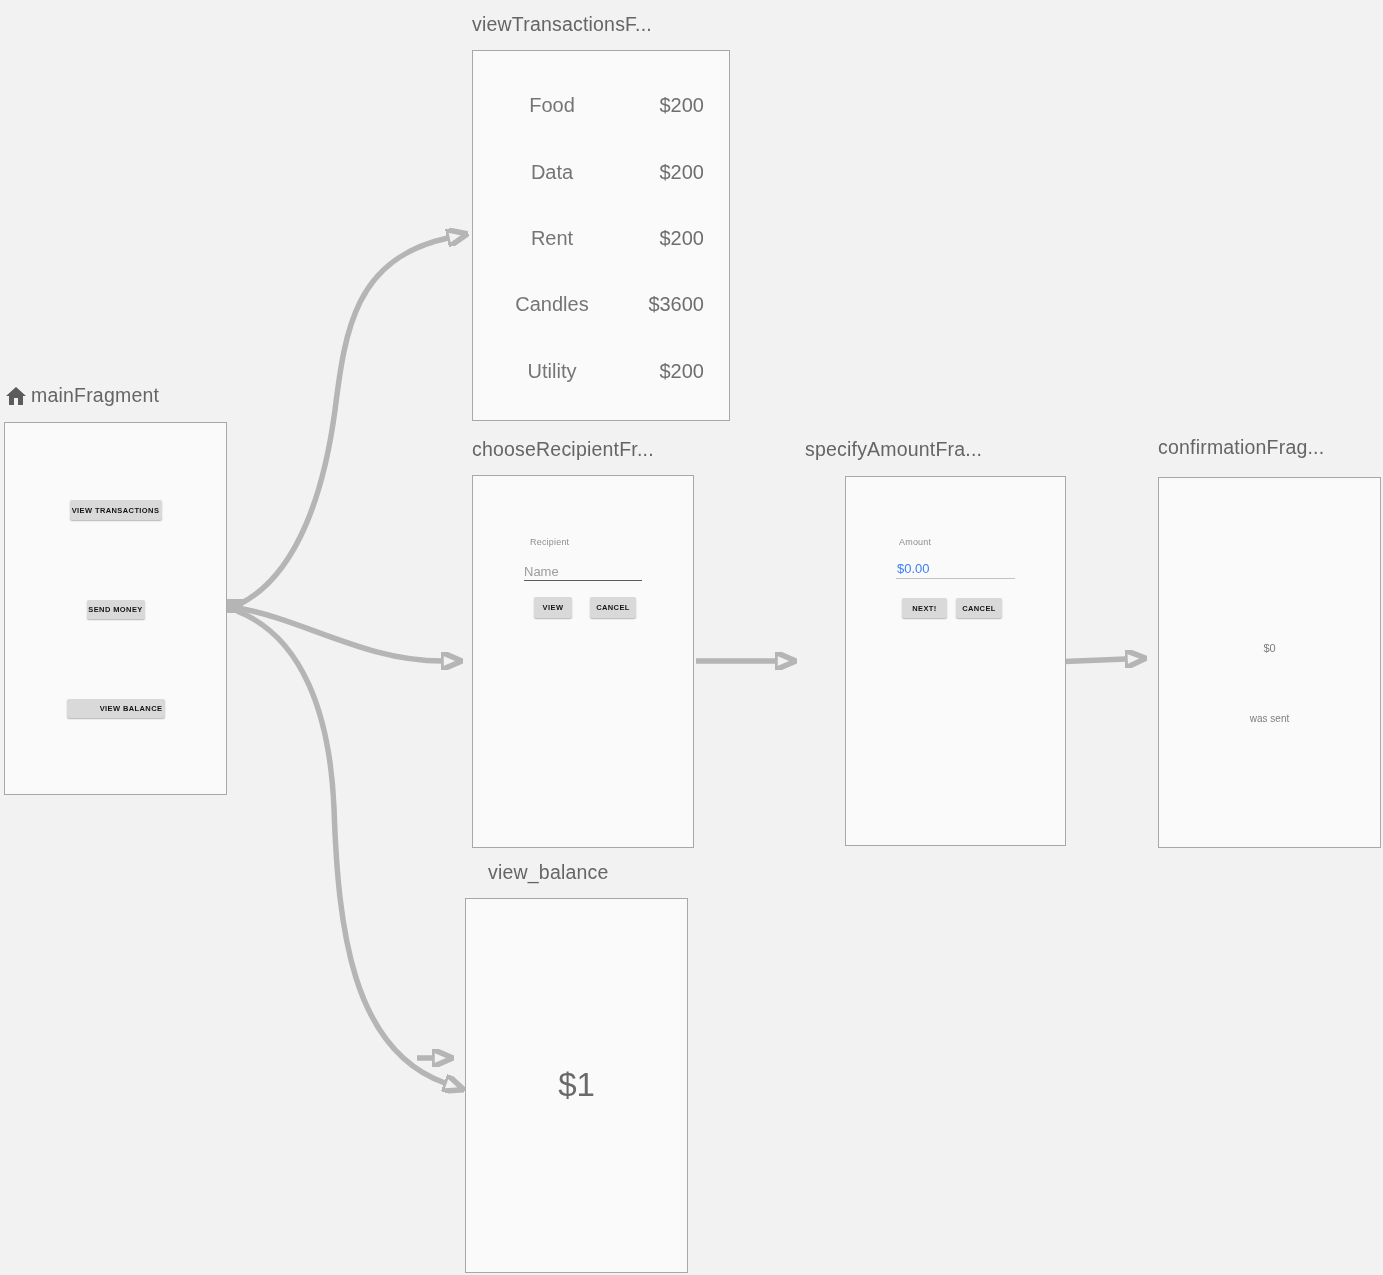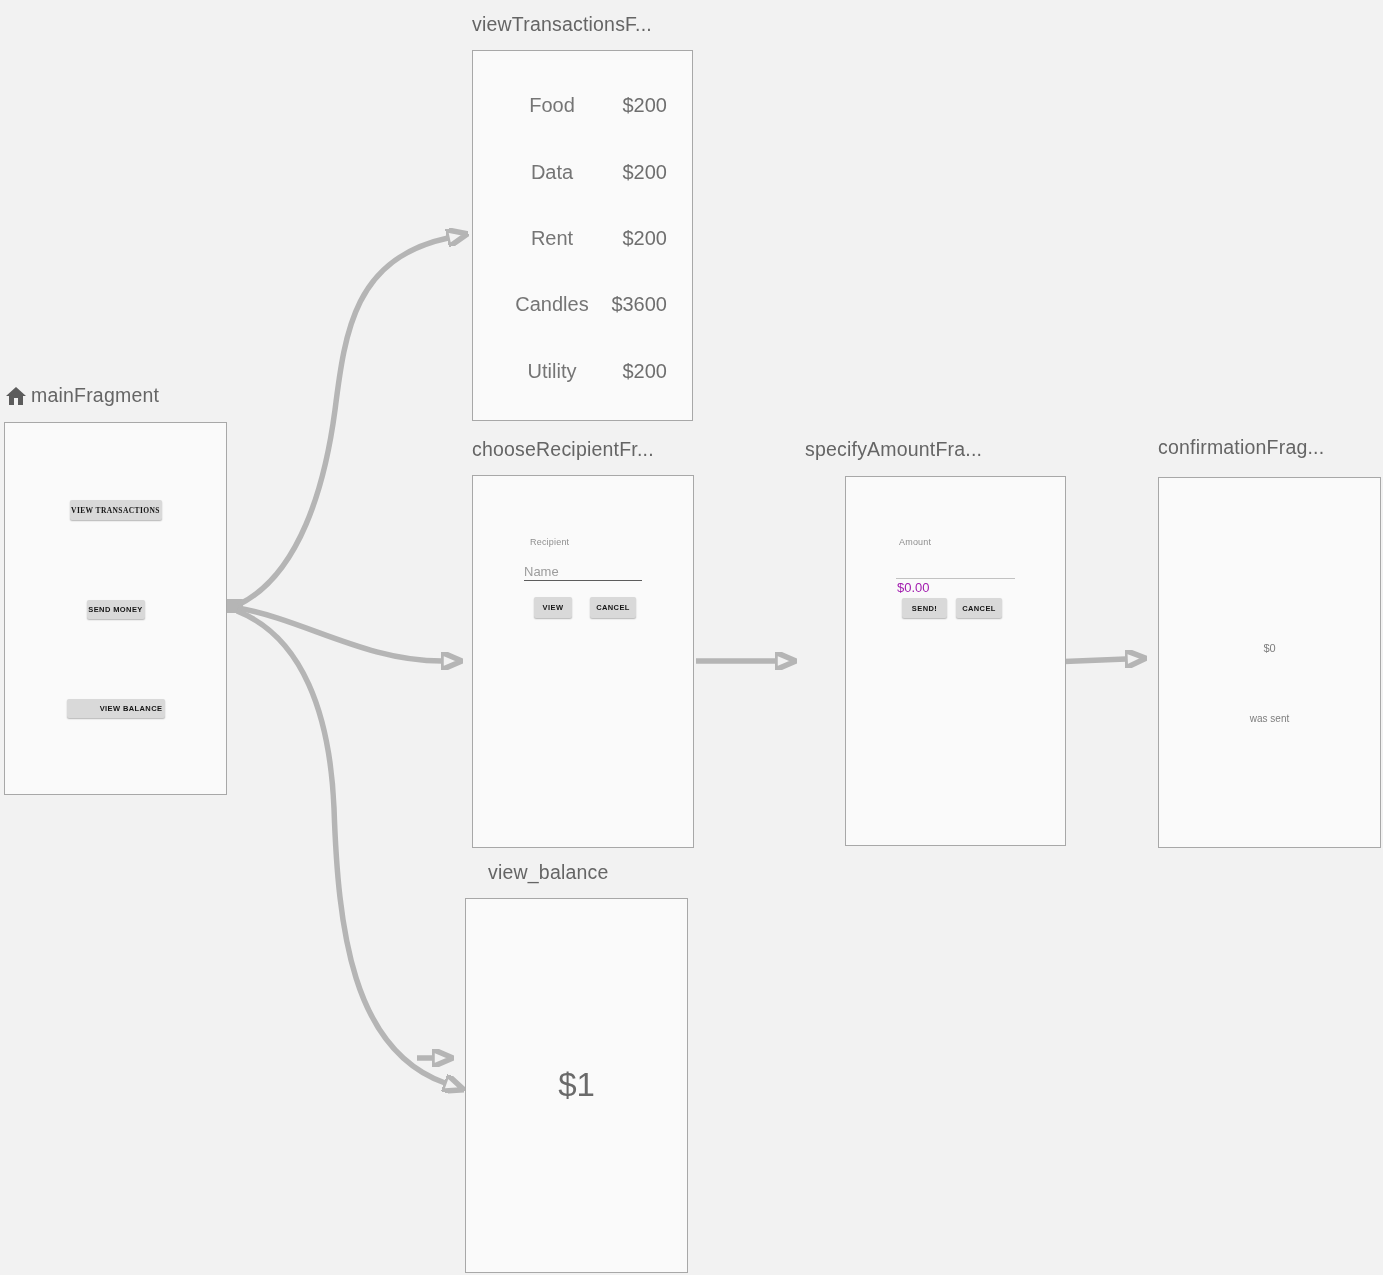--- a/index.html
+++ b/index.html
@@ -82,29 +82,29 @@
     <path d="M 1027 663 L 1126 659" marker-end="url(#ah)"></path>
   </svg>
 
   <div class="node-title" style="left:6px;top:384px;">
     <svg width="20" height="18" viewBox="0 0 20 18">
       <path d="M10 0 L20 9 L17 9 L17 18 L12 18 L12 11 L8 11 L8 18 L3 18 L3 9 L0 9 Z" fill="#5c5c5c"></path>
     </svg>
     <span>mainFragment</span>
   </div>
   <div class="panel" style="left:4px;top:422px;width:223px;height:373px;">
-    <div class="abtn center-x" style="top:77px;width:92px;height:20px;font-family:Liberation Serif, serif;">VIEW TRANSACTIONS</div>
+    <div class="abtn center-x" style="top:77px;width:92px;height:20px;">VIEW TRANSACTIONS</div>
     <div class="abtn center-x" style="top:177px;width:58px;height:19px;">SEND MONEY</div>
     <div class="abtn center-x" style="top:276px;width:67px;height:19px;padding-left:31px;">VIEW BALANCE</div>
   </div>
 
   <div class="node-title" style="left:472px;top:13px;">
     <span>viewTransactionsF...</span>
   </div>
-  <div class="panel" style="left:472px;top:50px;width:221px;height:371px;">
+  <div class="panel" style="left:472px;top:50px;width:258px;height:371px;">
     <div class="t-rows">
       <div class="t-row">
         <span class="t-label">Food</span>
         <span class="t-amount">$200</span>
       </div>
       <div class="t-row">
         <span class="t-label">Data</span>
         <span class="t-amount">$200</span>
       </div>
       <div class="t-row">
@@ -131,23 +131,23 @@
     <div class="field-line" style="left:51px;top:104px;width:118px;"></div>
     <div class="abtn" style="left:61px;top:121px;width:38px;height:21px;">VIEW</div>
     <div class="abtn" style="left:117px;top:121px;width:46px;height:21px;">CANCEL</div>
   </div>
 
   <div class="node-title" style="left:805px;top:438px;">
     <span>specifyAmountFra...</span>
   </div>
   <div class="panel" style="left:845px;top:476px;width:221px;height:370px;">
     <span class="field-label" style="left:53px;top:60px;">Amount</span>
-    <span class="field-value" style="left:51px;top:84px;color:#a21caf;margin-top:19px;">$0.00</span>
+    <span class="field-value" style="left:51px;top:84px;color:#3b82f6;">$0.00</span>
     <div class="field-line light" style="left:50px;top:101px;width:119px;"></div>
-    <div class="abtn" style="left:56px;top:121px;width:45px;height:20px;">SEND!</div>
+    <div class="abtn" style="left:56px;top:121px;width:45px;height:20px;">NEXT!</div>
     <div class="abtn" style="left:110px;top:121px;width:46px;height:20px;">CANCEL</div>
   </div>
 
   <div class="node-title" style="left:1158px;top:436px;">
     <span>confirmationFrag...</span>
   </div>
   <div class="panel" style="left:1158px;top:477px;width:223px;height:371px;">
     <div class="conf-amount">$0</div>
     <div class="conf-msg">was sent</div>
   </div>

